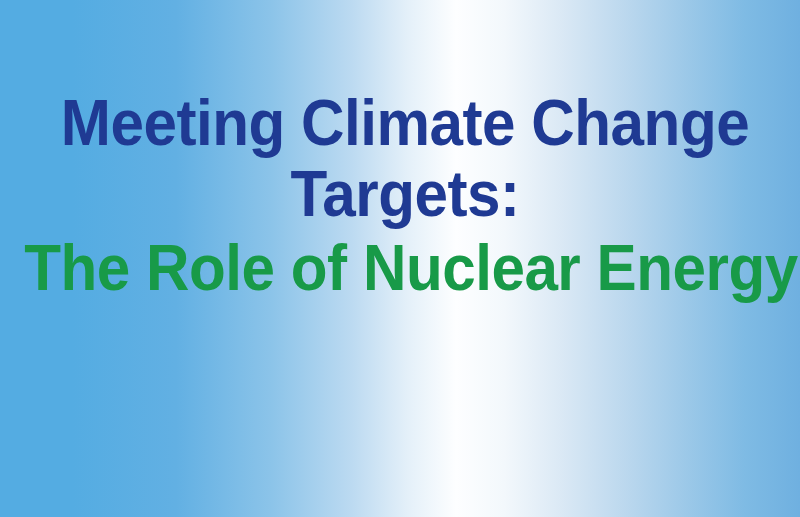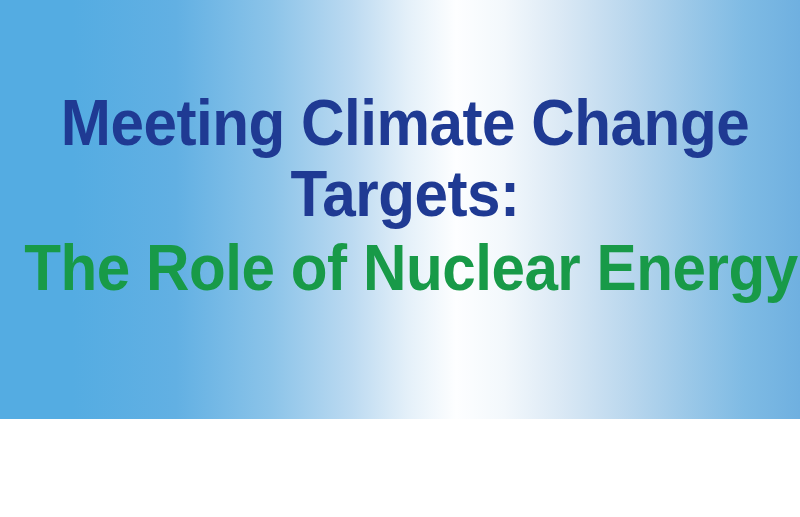--- a/index.html
+++ b/index.html
@@ -10,21 +10,21 @@
   }
 
   body {
     font-family: "Liberation Sans", sans-serif;
   }
 
   
   .slide {
     position: relative;
     width: 800px;
-    height: 419px;
+    height: 517px;
     overflow: hidden;
     box-sizing: border-box;
     
     background-image: linear-gradient(
         to right,
         #54ace2   0%,
         #54ace2   9%,
         #62b0e3  22%,
         #8cc4e9  34%,
         #bcdaf1  44%,

